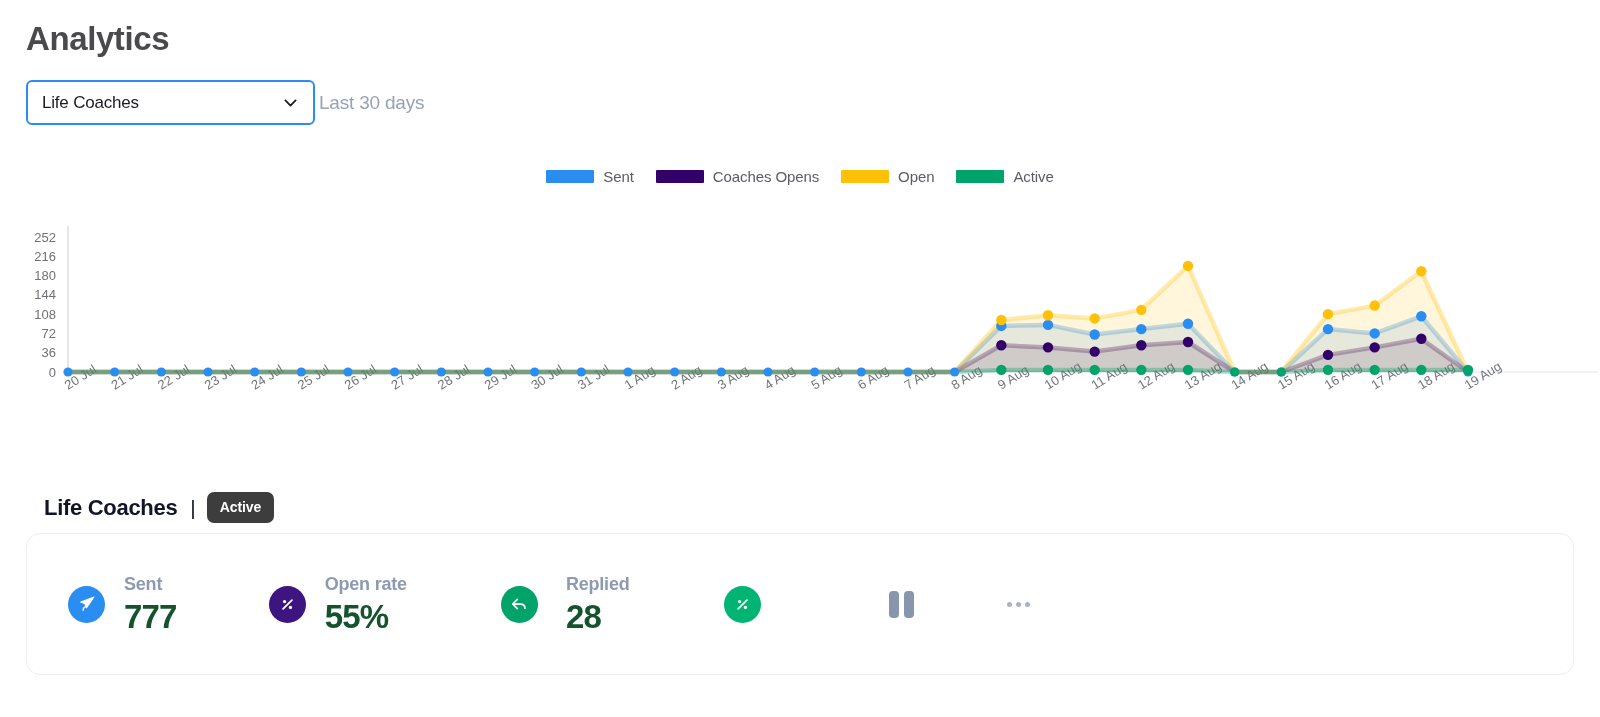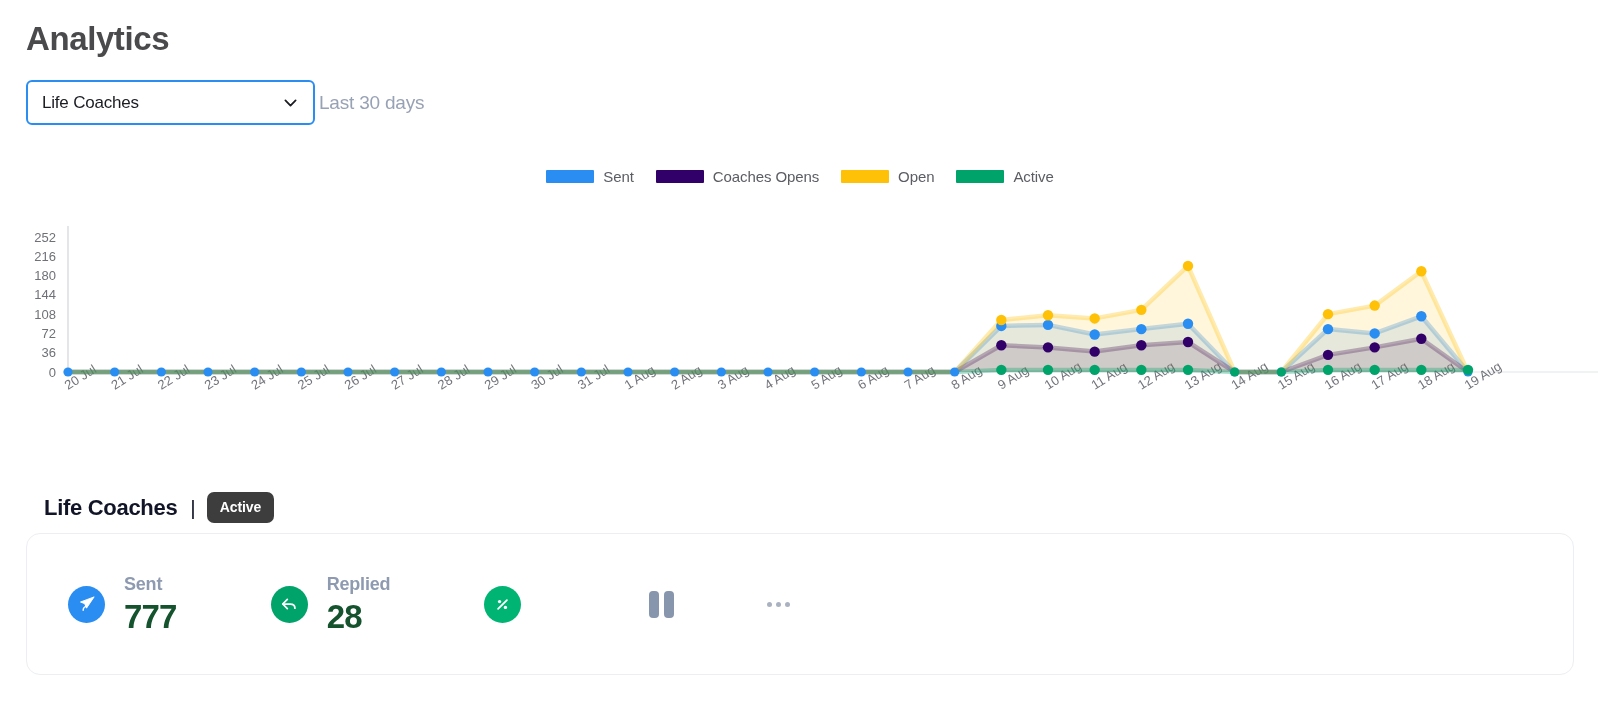--- a/index.html
+++ b/index.html
@@ -451,21 +451,34 @@
           <svg viewBox="0 0 24 24" width="20" height="20">
             <path d="M20.5 3.5 L9.6 14.4 M20.5 3.5 L4.2 9.6 L9.2 11.6 L11.4 17 Z" fill="#fff" stroke="#fff" stroke-width="1.1" stroke-linejoin="round"></path>
             <path d="M7.4 19.5 c0-2.6 1.6-4.3 4-4.6" fill="none" stroke="#fff" stroke-width="1.7" stroke-linecap="round"></path>
           </svg>
         </span>
         <div class="stat-text">
           <span class="stat-label">Sent</span>
           <span class="stat-value">777</span>
         </div>
       </div>
-      <div class="stat" style="margin-left: 94px;">
+      <div class="stat" style="margin-left: 92px;">
+        <span class="stat-icon" style="background: rgb(61, 20, 128);">
+          <svg viewBox="0 0 24 24" width="19" height="19">
+            <circle cx="8.3" cy="8.3" r="2.1" fill="#fff"></circle>
+            <circle cx="15.7" cy="15.7" r="2.1" fill="#fff"></circle>
+            <path d="M17.6 6.4 L6.4 17.6" stroke="#fff" stroke-width="2.2" stroke-linecap="round"></path>
+          </svg>
+        </span>
+        <div class="stat-text">
+          <span class="stat-label">Open rate</span>
+          <span class="stat-value">55%</span>
+        </div>
+      </div>
+      <div class="stat" style="margin-left: 94px; gap: 9px;">
         <span class="stat-icon" style="background: rgb(0, 163, 106);">
           <svg viewBox="0 0 24 24" width="20" height="20">
             <path d="M10 6.5 L4.5 12 L10 17.5" fill="none" stroke="#fff" stroke-width="2.1" stroke-linecap="round" stroke-linejoin="round"></path>
             <path d="M4.8 12 H13.5 c3.4 0 5.6 2 5.6 5" fill="none" stroke="#fff" stroke-width="2.1" stroke-linecap="round"></path>
           </svg>
         </span>
         <div class="stat-text">
           <span class="stat-label">Replied</span>
           <span class="stat-value">28</span>
         </div>

